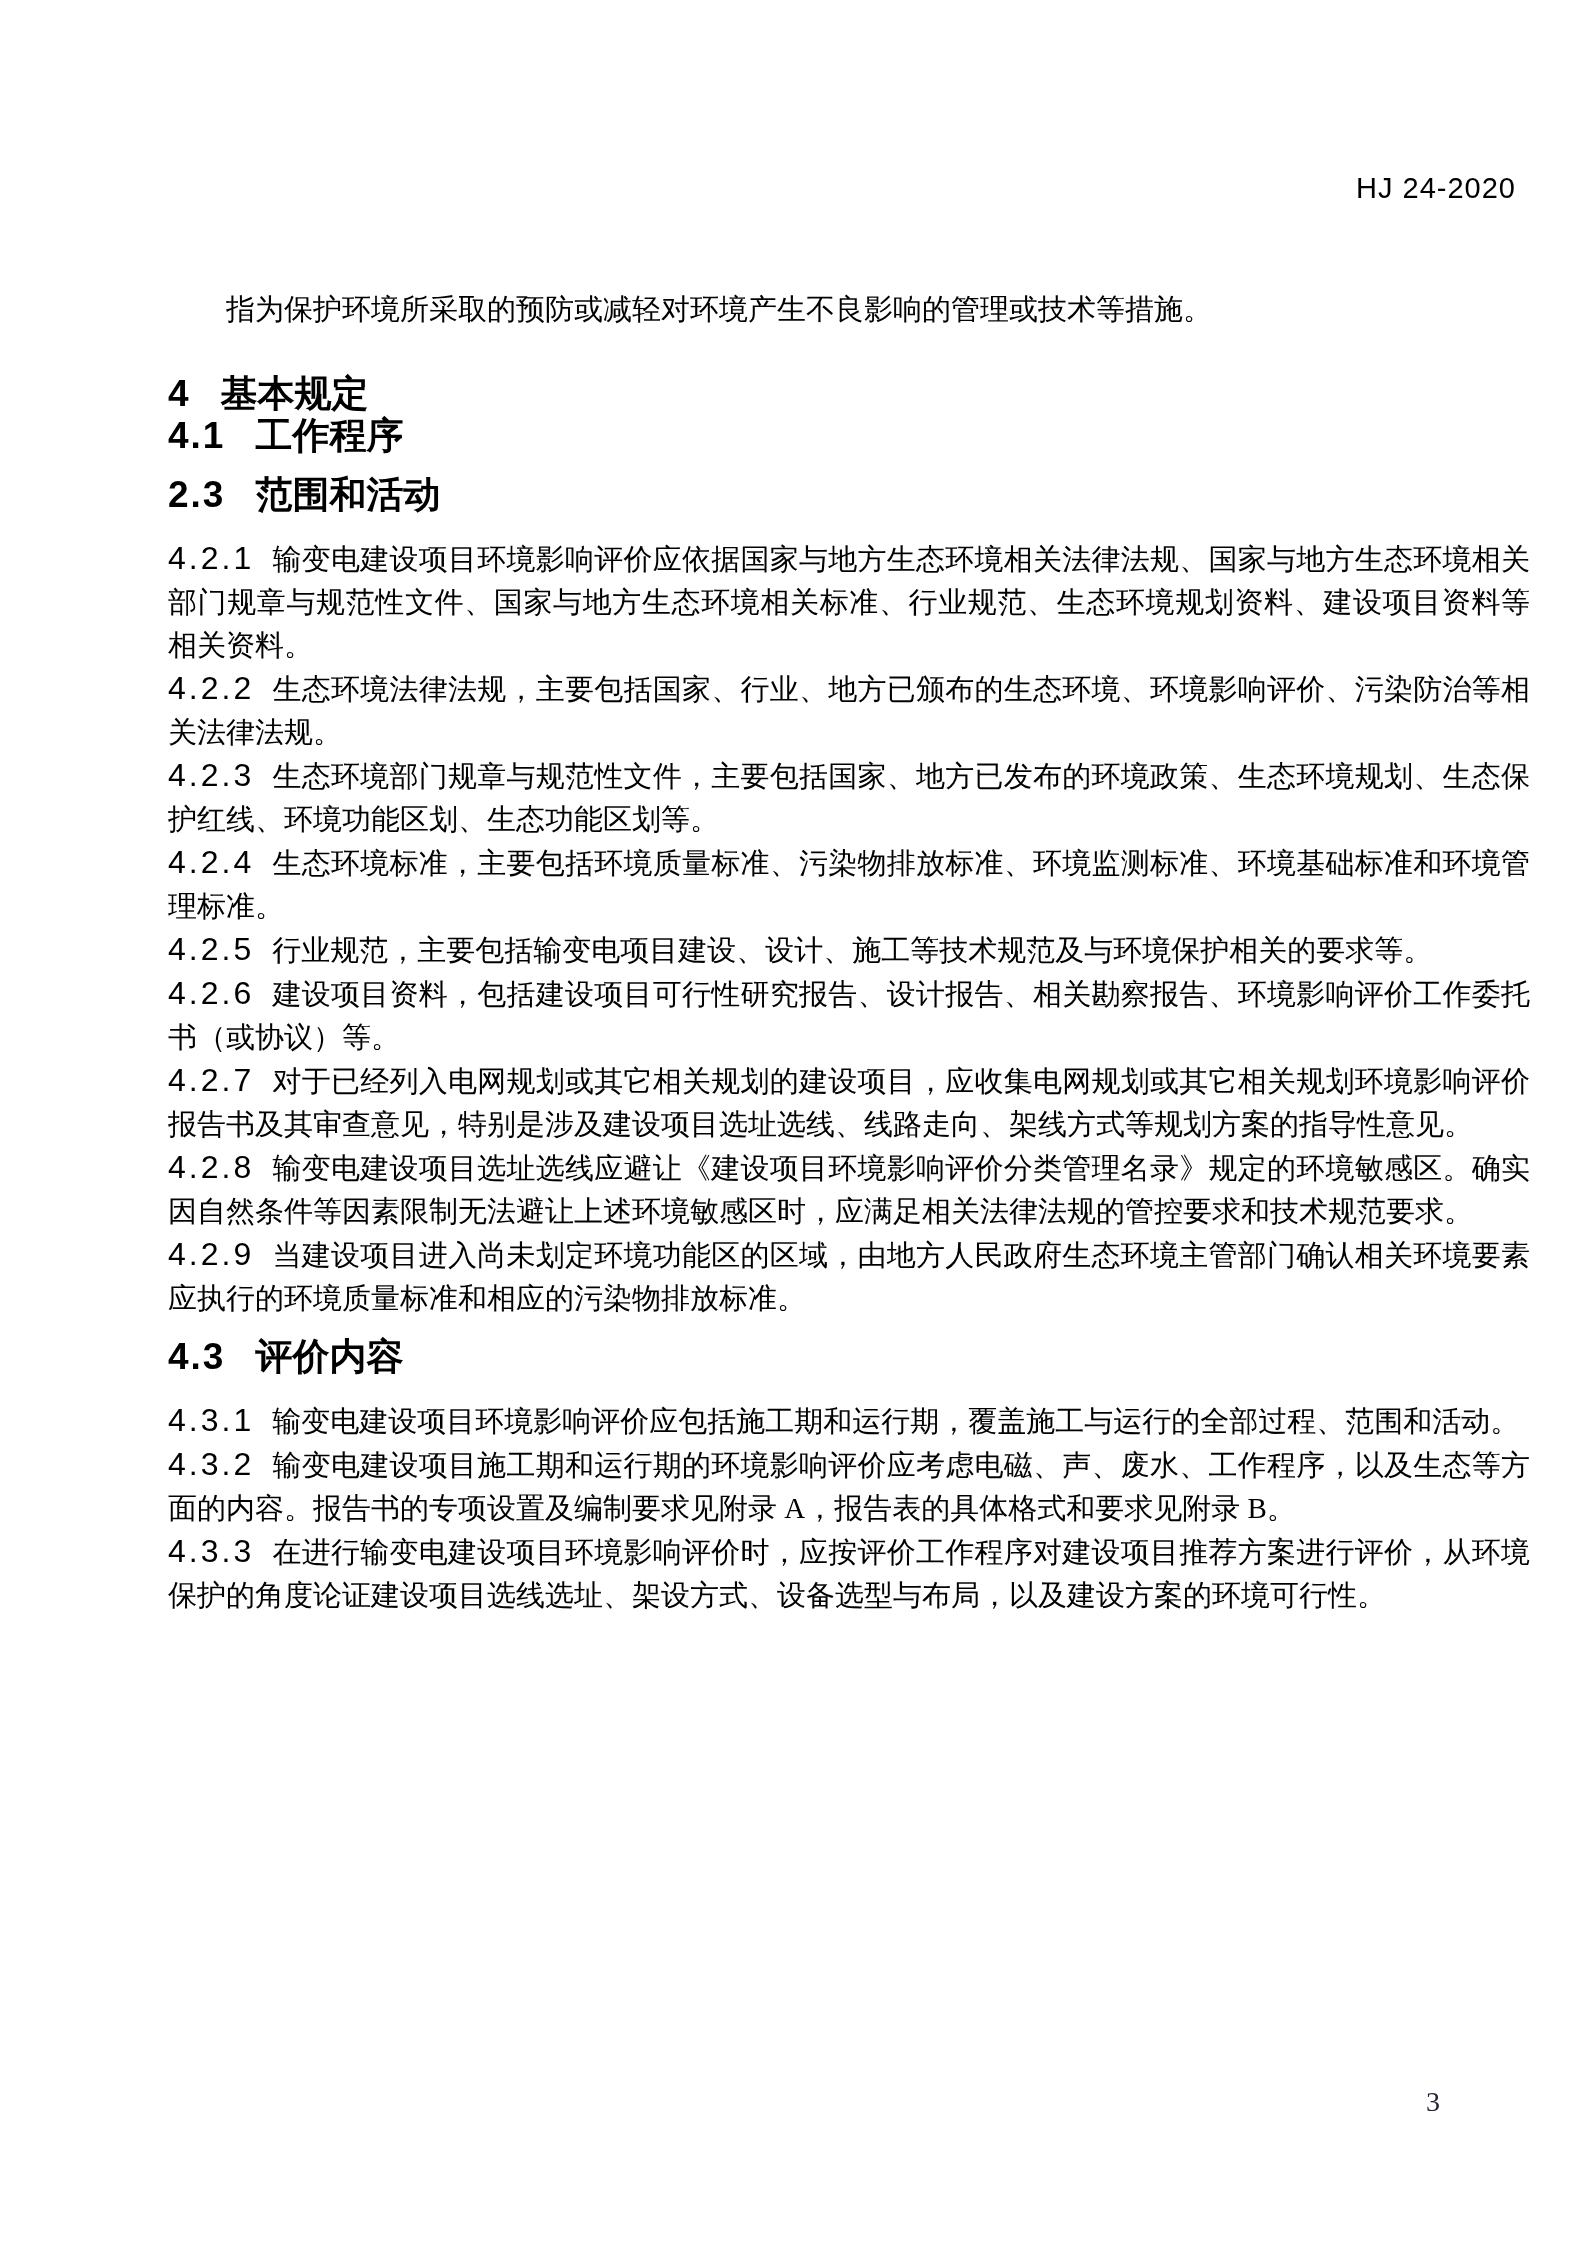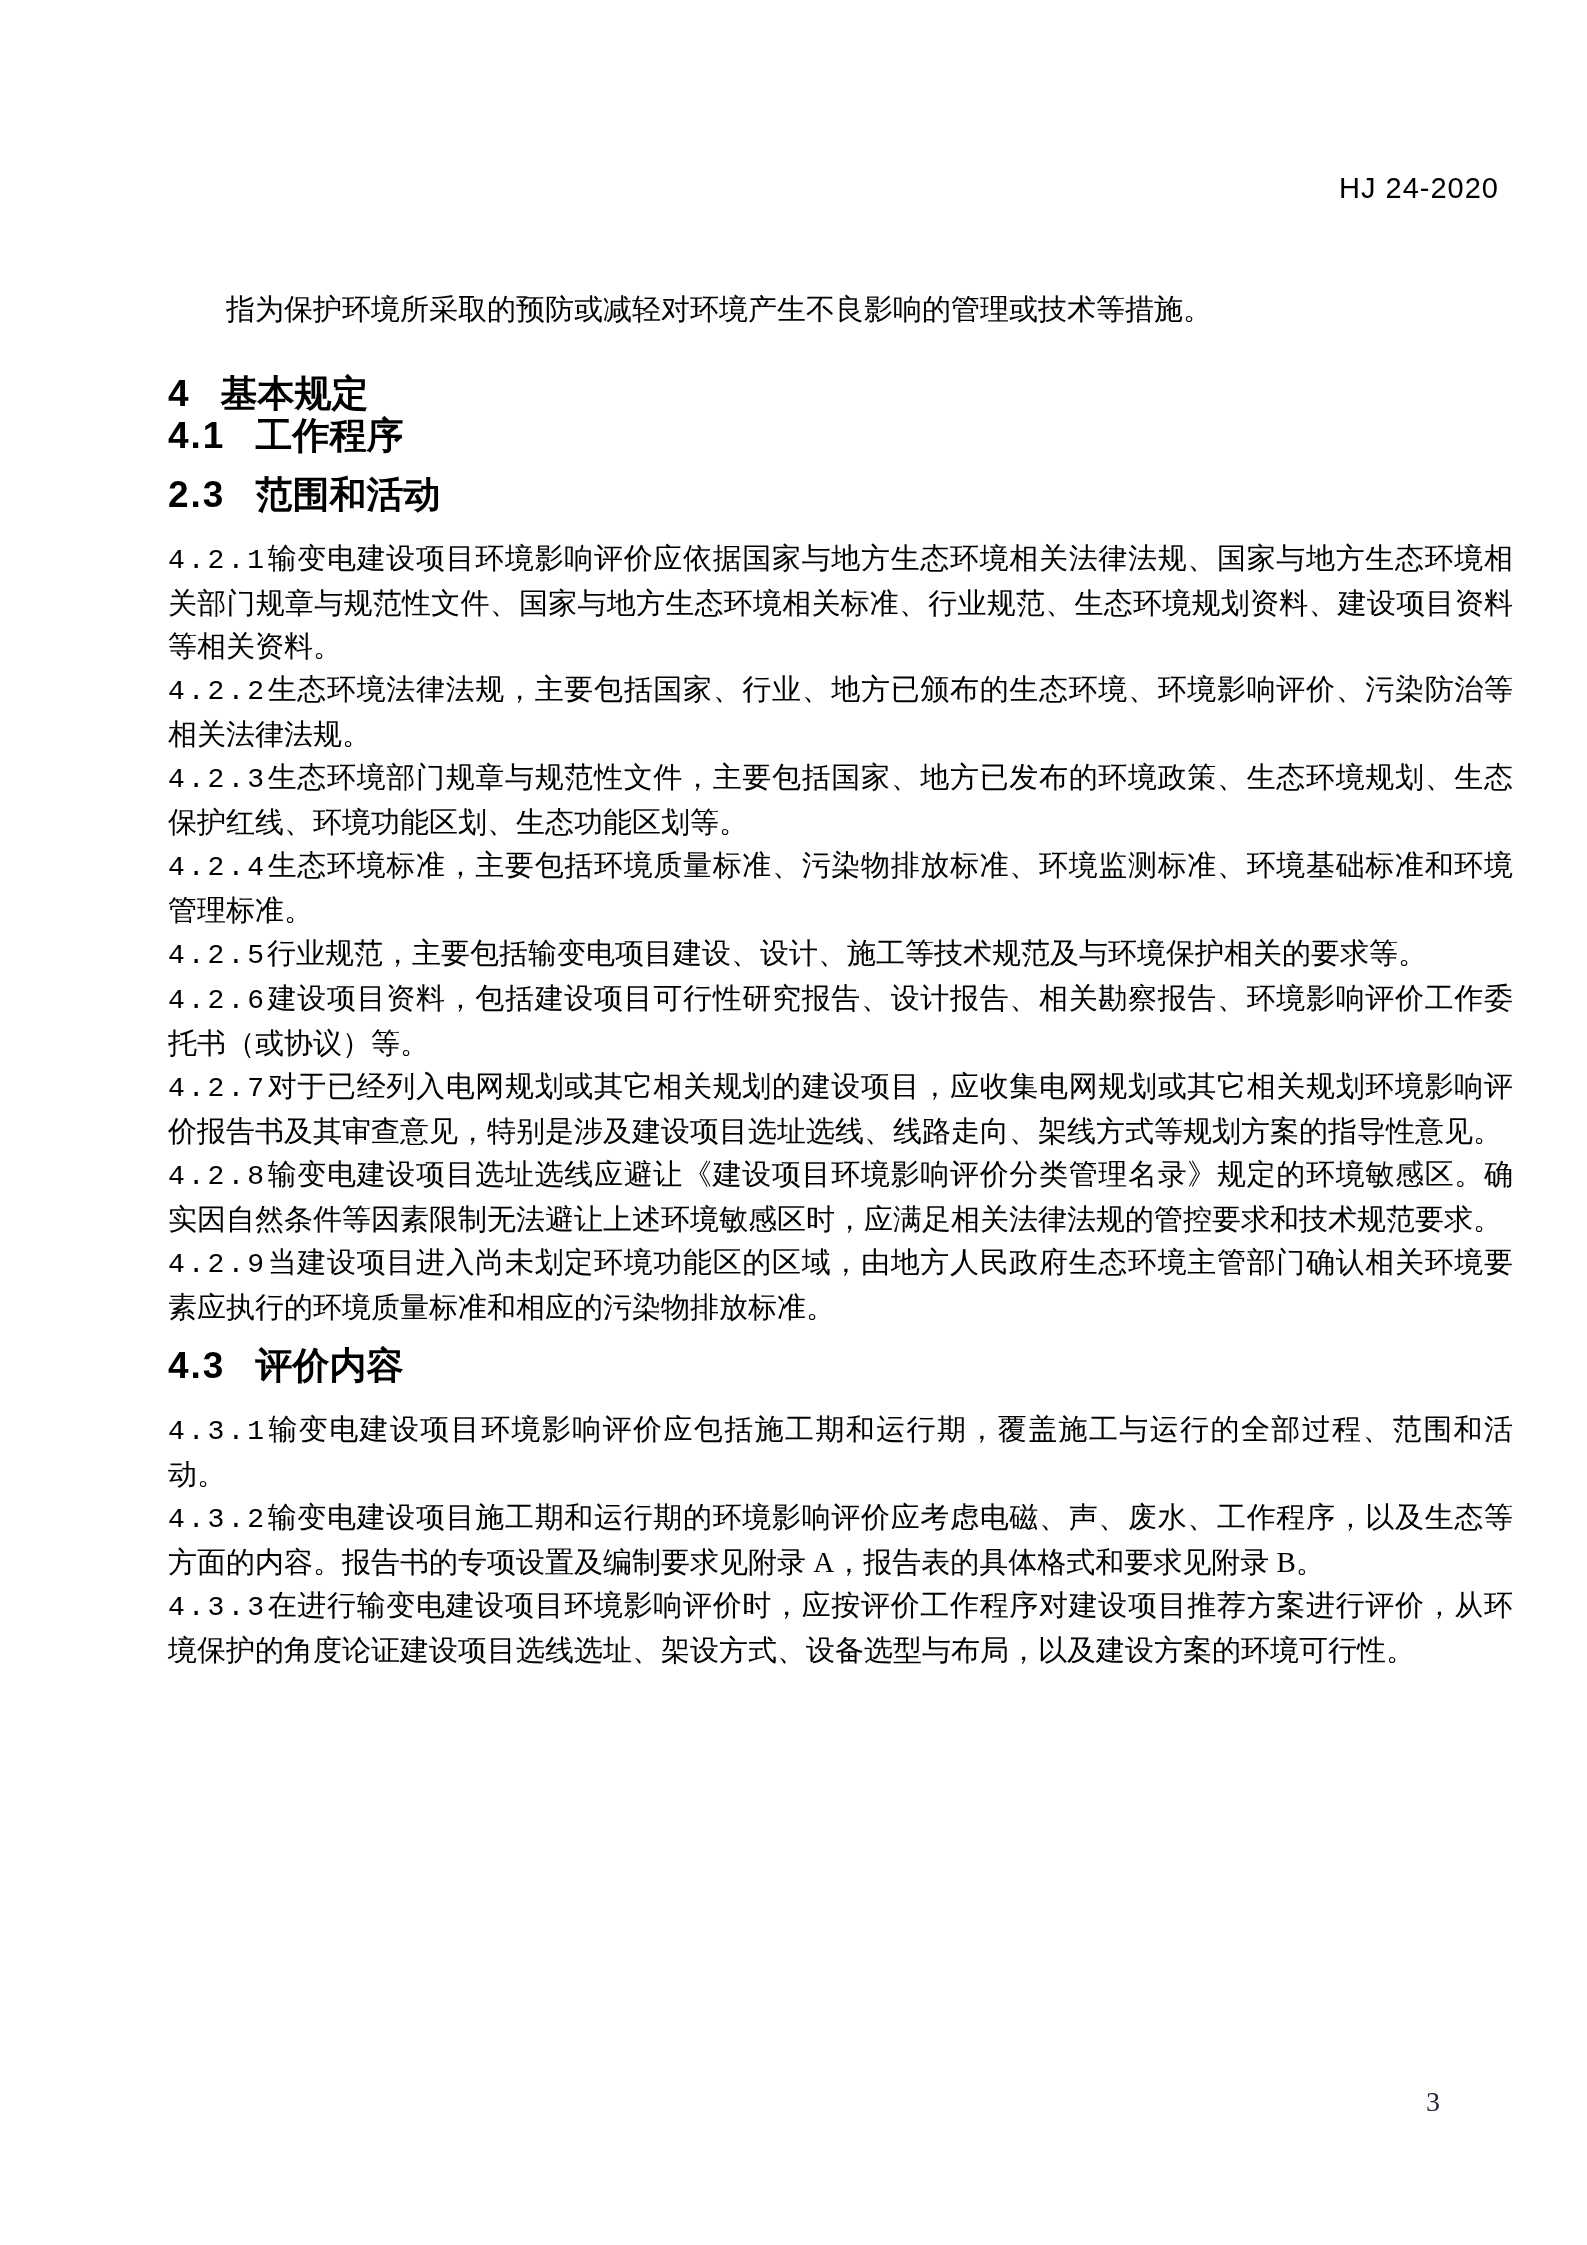--- a/index.html
+++ b/index.html
@@ -3,21 +3,21 @@
 <meta charset="utf-8">
 <style>
   html, body { margin: 0; padding: 0; background: #888; }
   .page {
     position: relative;
     width: 1587px;
     height: 2245px;
     margin: 0 auto;
     background: #ffffff;
     box-sizing: border-box;
-    padding: 0 74px 0 168px;
+    padding: 0 57px 0 168px;
     font-family: "Liberation Serif", "DejaVu Serif", serif;
     color: #000000;
     overflow: hidden;
   }
   .doc-header {
     padding-top: 172px;
     text-align: right;
     font-family: "Liberation Sans", "DejaVu Sans", sans-serif;
     font-size: 29px;
     line-height: 32px;
@@ -43,23 +43,24 @@
   h1.chapter { margin-top: 42px; }
   h1.chapter .h-num { margin-right: 30px; letter-spacing: 2px; }
   h2.section .h-num { margin-right: 30px; letter-spacing: 2px; }
   #sec-4-1 { }
   #p-4-1   { margin-top: 18px; }
   #sec-4-2 { margin-top: 17px; }
   #sec-4-3 { margin-top: 16px; }
   .clauses { margin-top: 21px; }
   p.clause { margin: 0; }
   .c-num {
-    font-family: Liberation Mono, monospace;
-    font-size: 28px;
+    font-family: Liberation Sans, sans-serif;
+    font-size: 32px;
     letter-spacing: 3px;
+    margin-right: 18px;
     white-space: nowrap;
   }
   .page-number {
     position: absolute;
     right: 147px;
     top: 2086px;
     font-size: 28px;
     color: #222233;
     font-family: "Liberation Serif", "DejaVu Serif", serif;
   }

